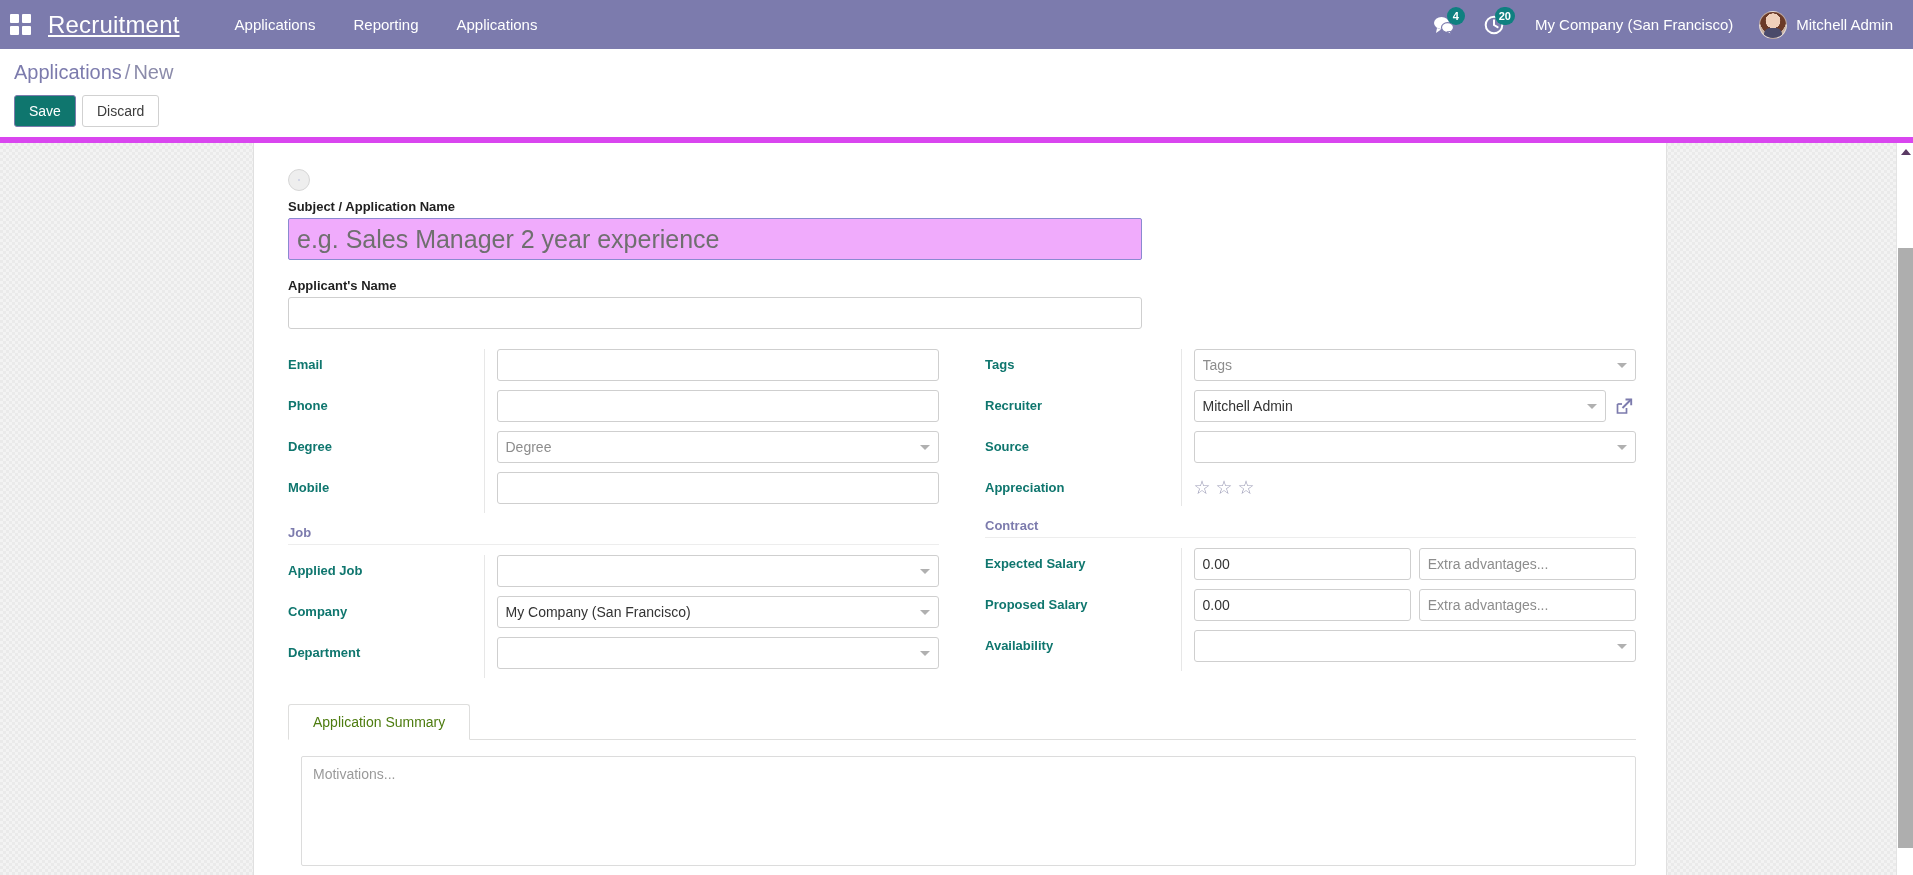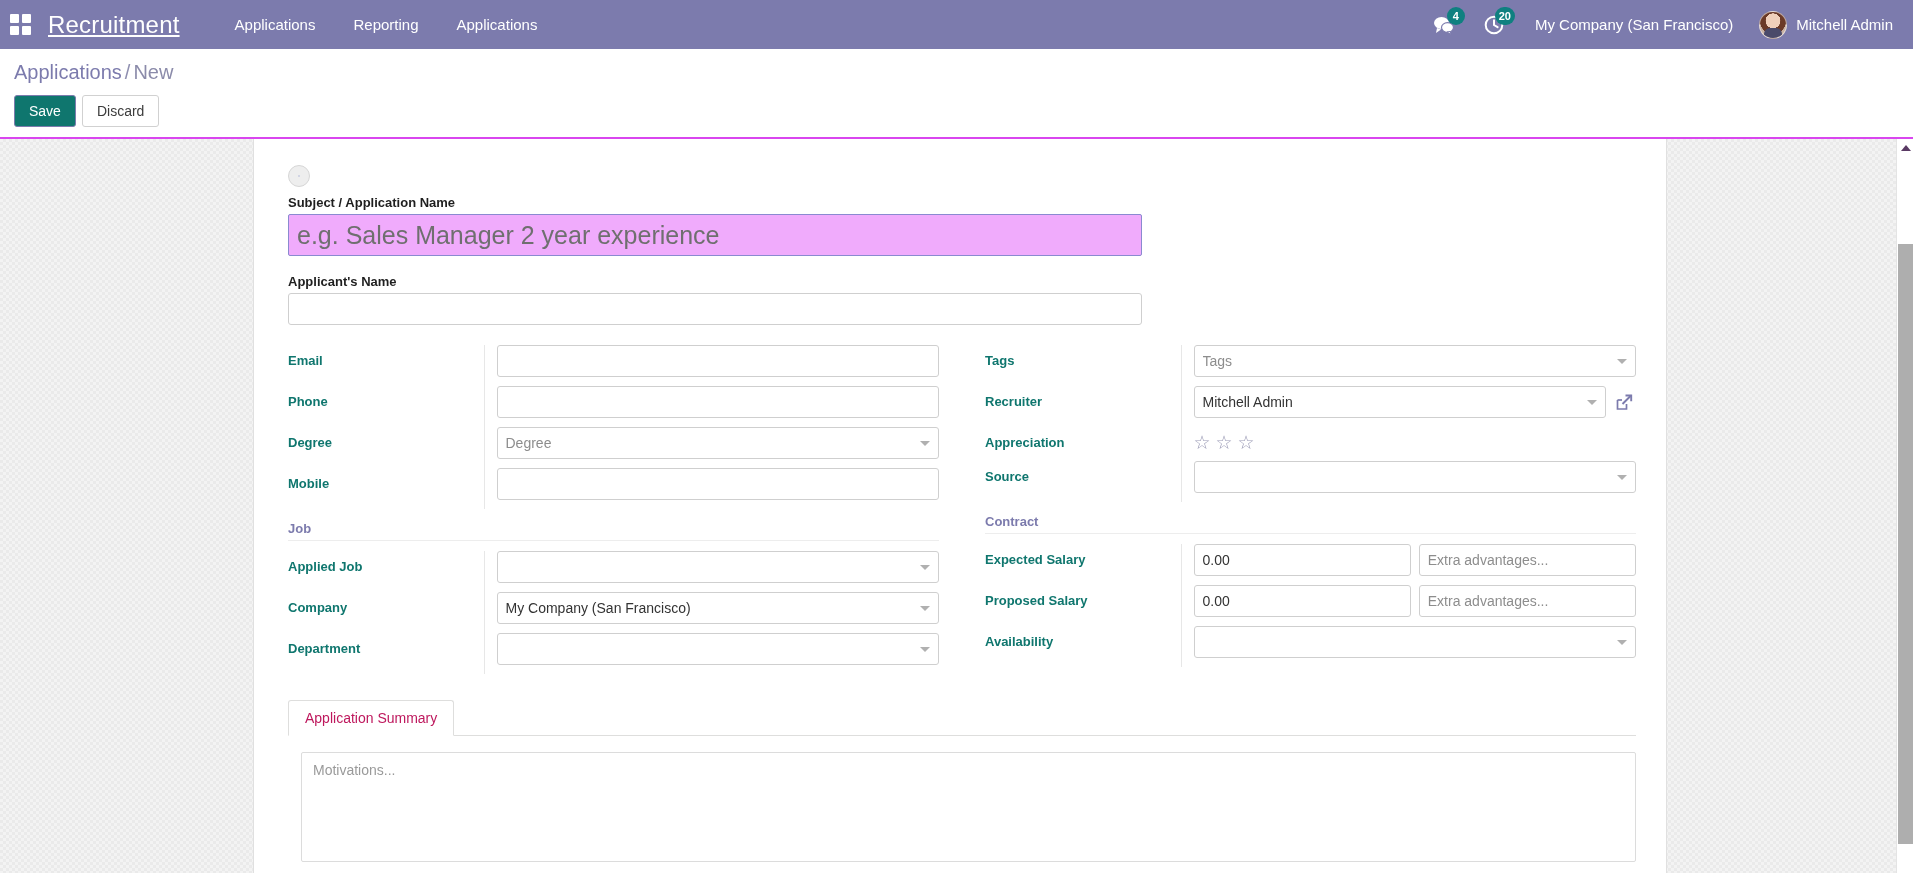--- a/index.html
+++ b/index.html
@@ -102,21 +102,21 @@
     position: absolute;
     left: 4px; right: 4px; bottom: 0; height: 10px;
     background: #4a4a6a;
     border-radius: 6px 6px 0 0;
   }
   .user-name { font-size: 15px; white-space: nowrap; }
 
   
   .control-panel {
     background: #ffffff;
-    border-bottom: 2px solid #d946ef;
+    border-bottom: 6px solid #d946ef;
     padding: 10px 0 10px 14px;
   }
   .breadcrumb {
     font-size: 20px;
     color: #7C7BAD;
     margin-bottom: 10px;
     line-height: 26px;
   }
   .breadcrumb a { color: #7C7BAD; text-decoration: none; cursor: pointer; }
   .breadcrumb .sep { color: #8f8fb0; margin: 0 3px; }
@@ -285,22 +285,22 @@
   .inline-two .half { flex: 1; }
 
   
   .notebook { margin-top: 26px; }
   .nb-tabs {
     display: flex;
     border-bottom: 1px solid #dededd;
   }
   .nb-tab {
     font-size: 14px;
-    color: #be185d;
-    padding: 9px 16px;
+    color: #4d7c0f;
+    padding: 9px 24px;
     border: 1px solid #dededd;
     border-bottom: 1px solid #ffffff;
     border-radius: 3px 3px 0 0;
     background: #fff;
     margin-bottom: -1px;
     cursor: pointer;
   }
   .nb-page { padding-top: 16px; padding-left: 13px; }
   .motivations {
     width: 100%;
@@ -508,35 +508,35 @@
                       <path d="M2.5 7 L2.5 16 L11.5 16 L11.5 11" fill="none" stroke="#7C7BAD" stroke-width="1.7"></path>
                       <path d="M2.5 7 L7 7" fill="none" stroke="#7C7BAD" stroke-width="1.7"></path>
                       <path d="M7.5 11 L16 2.5" fill="none" stroke="#7C7BAD" stroke-width="1.9"></path>
                       <path d="M10.5 2.5 L16.2 2.5 L16.2 8.2" fill="none" stroke="#7C7BAD" stroke-width="1.9"></path>
                     </svg>
                   </span>
                 </div>
               </td>
             </tr>
             <tr>
+              <td class="lbl-cell">Source</td>
+              <td class="fld-cell">
+                <div class="selectish">
+                  <input class="input-base" type="text" placeholder="" style="">
+                  <span class="caret"></span>
+                </div>
+              </td>
+            </tr>
+            <tr>
               <td class="lbl-cell">Appreciation</td>
               <td class="fld-cell">
                 <div class="stars">
                   <span class="star">☆</span>
                   <span class="star">☆</span>
                   <span class="star">☆</span>
-                </div>
-              </td>
-            </tr>
-            <tr>
-              <td class="lbl-cell">Source</td>
-              <td class="fld-cell">
-                <div class="selectish">
-                  <input class="input-base" type="text" placeholder="" style="">
-                  <span class="caret"></span>
                 </div>
               </td>
             </tr>
           </tbody>
             </table>
 
           <div class="sect-title">Contract</div>
 
           <table class="grp-table">
             <tbody>

